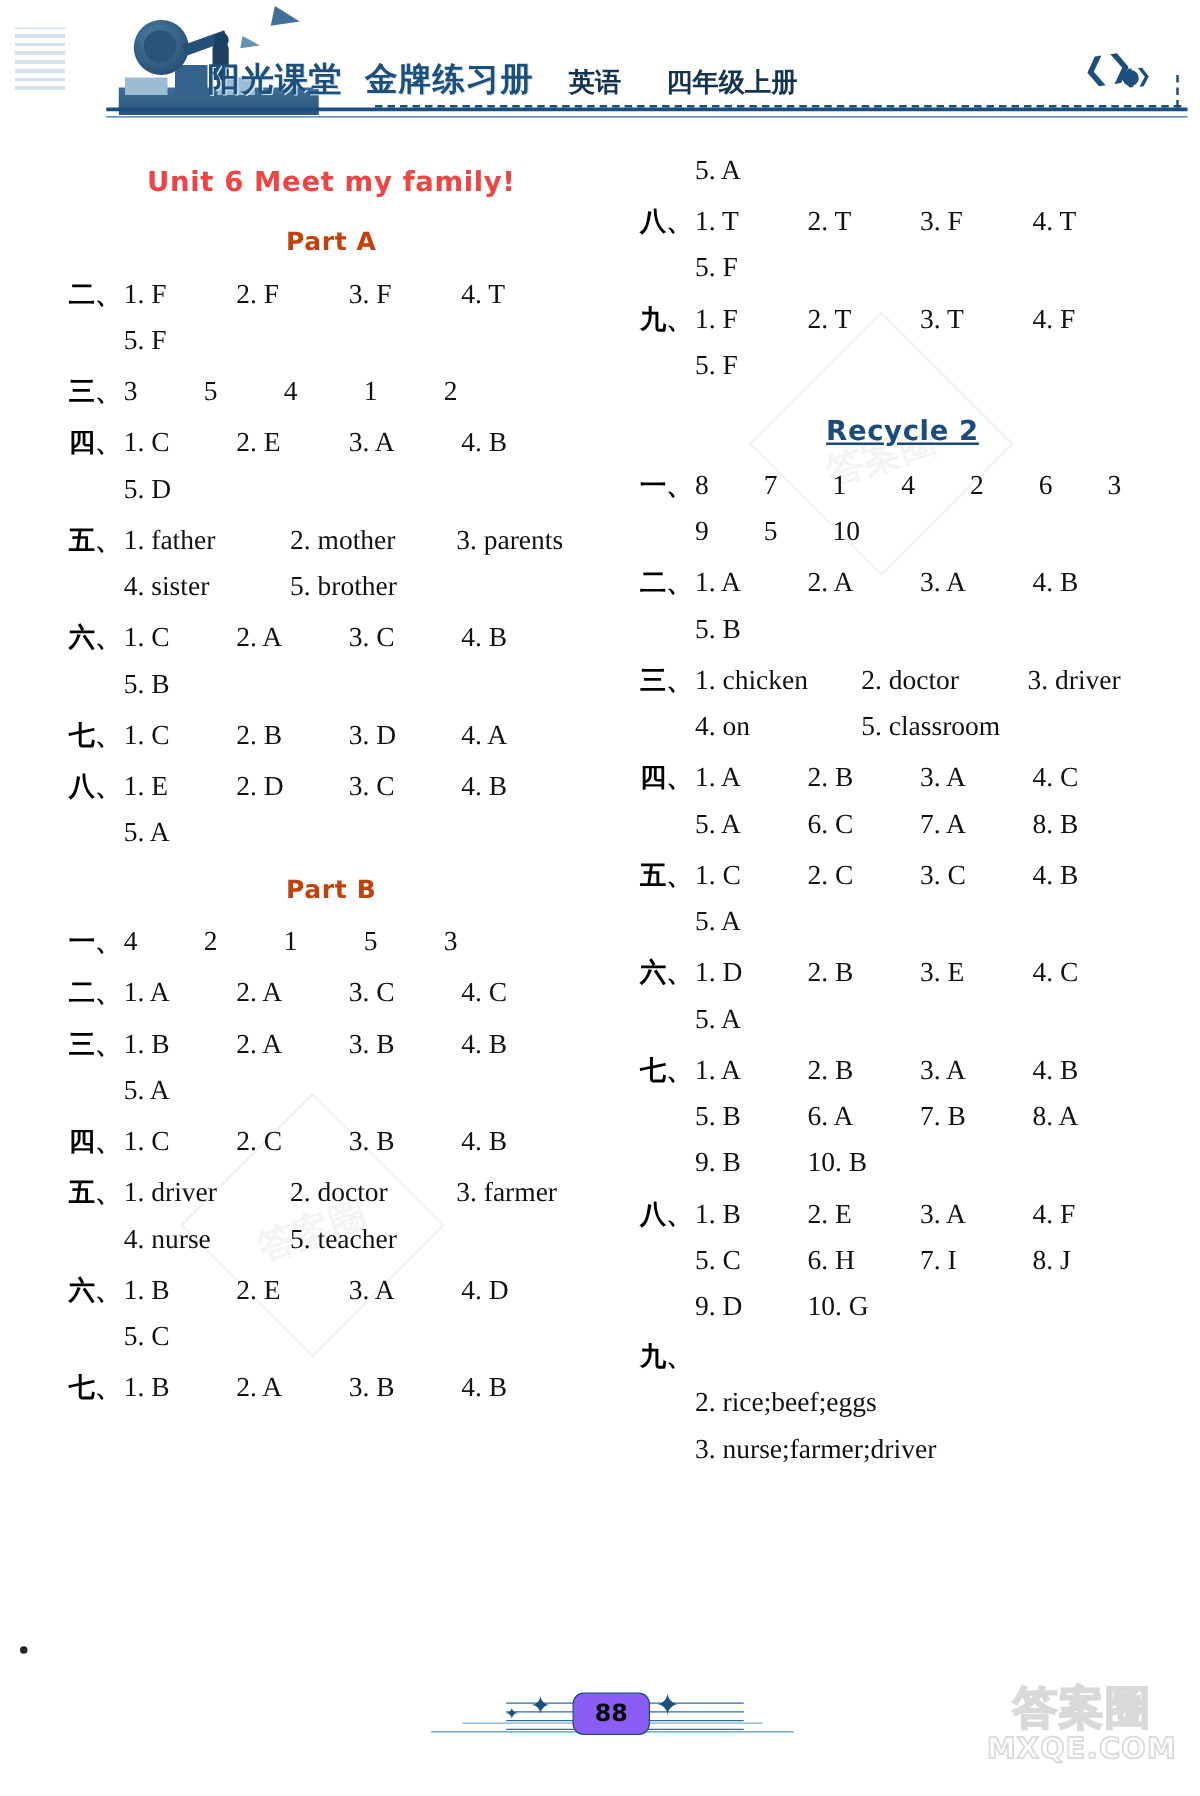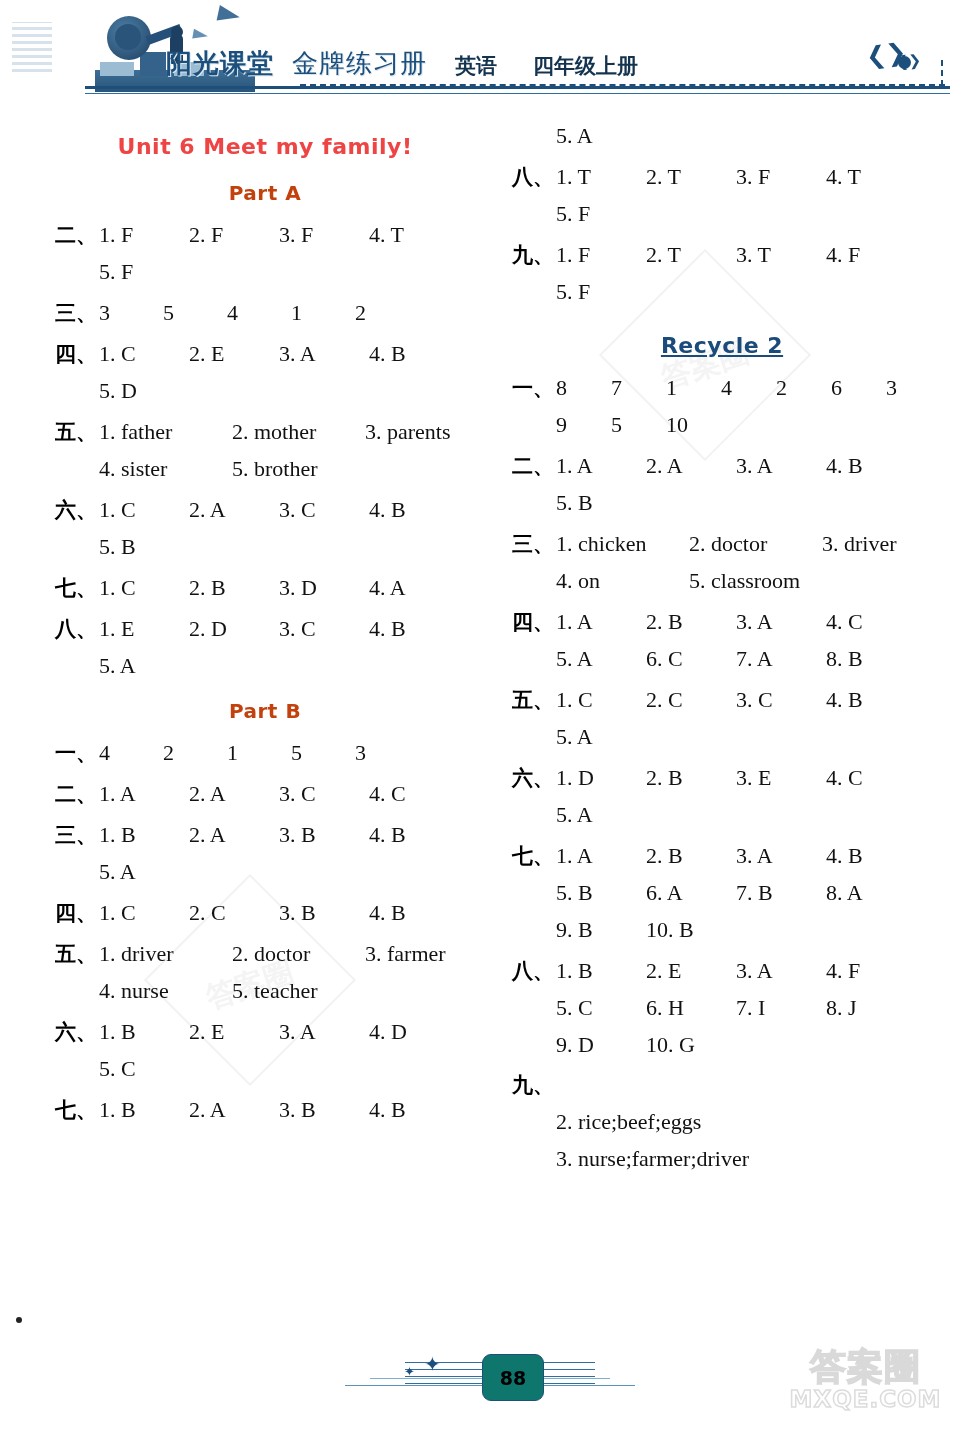--- a/index.html
+++ b/index.html
@@ -59,21 +59,21 @@
     color: #1d4f7c;
     letter-spacing: 1px;
     text-shadow: 1px 1px 0 #d8e6f0;
     white-space: nowrap;
   }
   .header-title-cn2 {
     position: absolute;
     left: 292px; top: 46px;
     font-family: "DejaVu Sans", sans-serif;
     font-size: 26px;
-    font-weight: normal;
+    font-weight: bold;
     color: #1d4f7c;
     letter-spacing: 1px;
     text-shadow: 1px 1px 0 #d8e6f0;
     white-space: nowrap;
   }
   .header-subject {
     position: absolute;
     left: 455px; top: 52px;
     font-family: "DejaVu Sans", sans-serif;
     font-size: 21px;
@@ -287,32 +287,31 @@
   }
   .foot-wide2 {
     position: absolute;
     left: 370px; top: 26px;
     width: 240px; height: 0;
     border-top: 1.2px solid #7fb0d0;
   }
   .page-badge {
     position: absolute;
     left: 458px; top: 2px;
-    width: 62px; height: 47px;
-    background: #0f766e;
+    width: 62px; height: 34px;
+    background: #8b5cf6;
     border: 1.6px solid #1d4f7c;
     border-radius: 9px;
     display: flex;
     align-items: center;
     justify-content: center;
     font-family: "DejaVu Sans", sans-serif;
     font-size: 19px;
     font-weight: bold;
     color: #000;
-    margin-left: 24px;
   }
   .pinwheel {
     position: absolute;
     color: #1d4f7c;
     font-family: "DejaVu Sans", sans-serif;
   }
   .pw1 { left: 424px; top: 0px;  font-size: 20px; }
   .pw2 { left: 404px; top: 12px; font-size: 13px; }
   .pw3 { left: 524px; top: -2px; font-size: 24px; }
 

